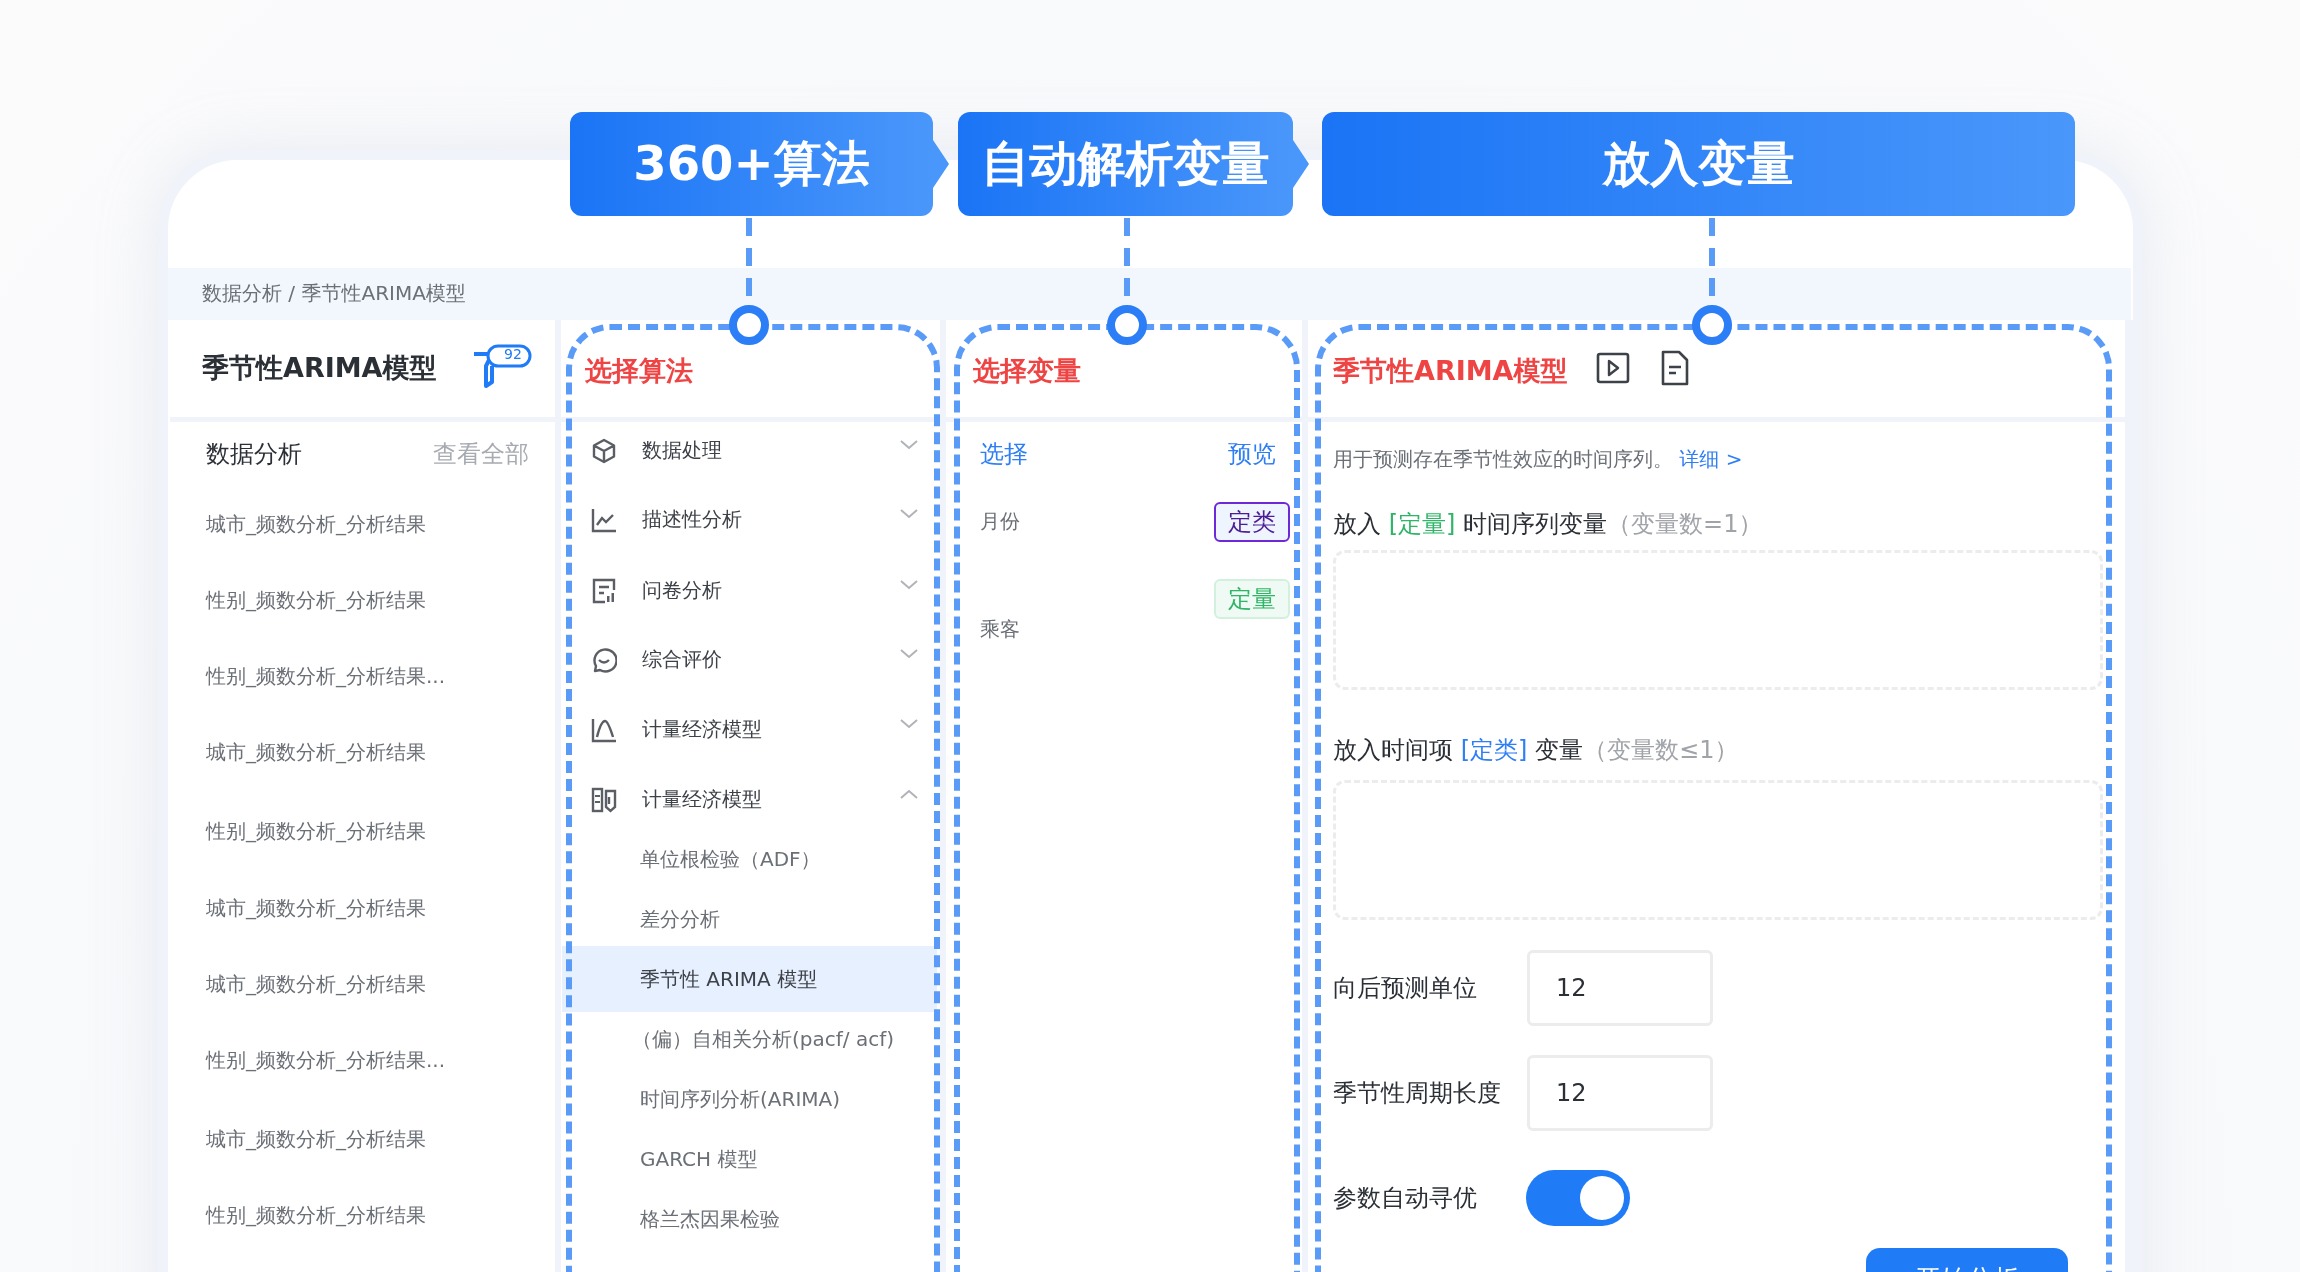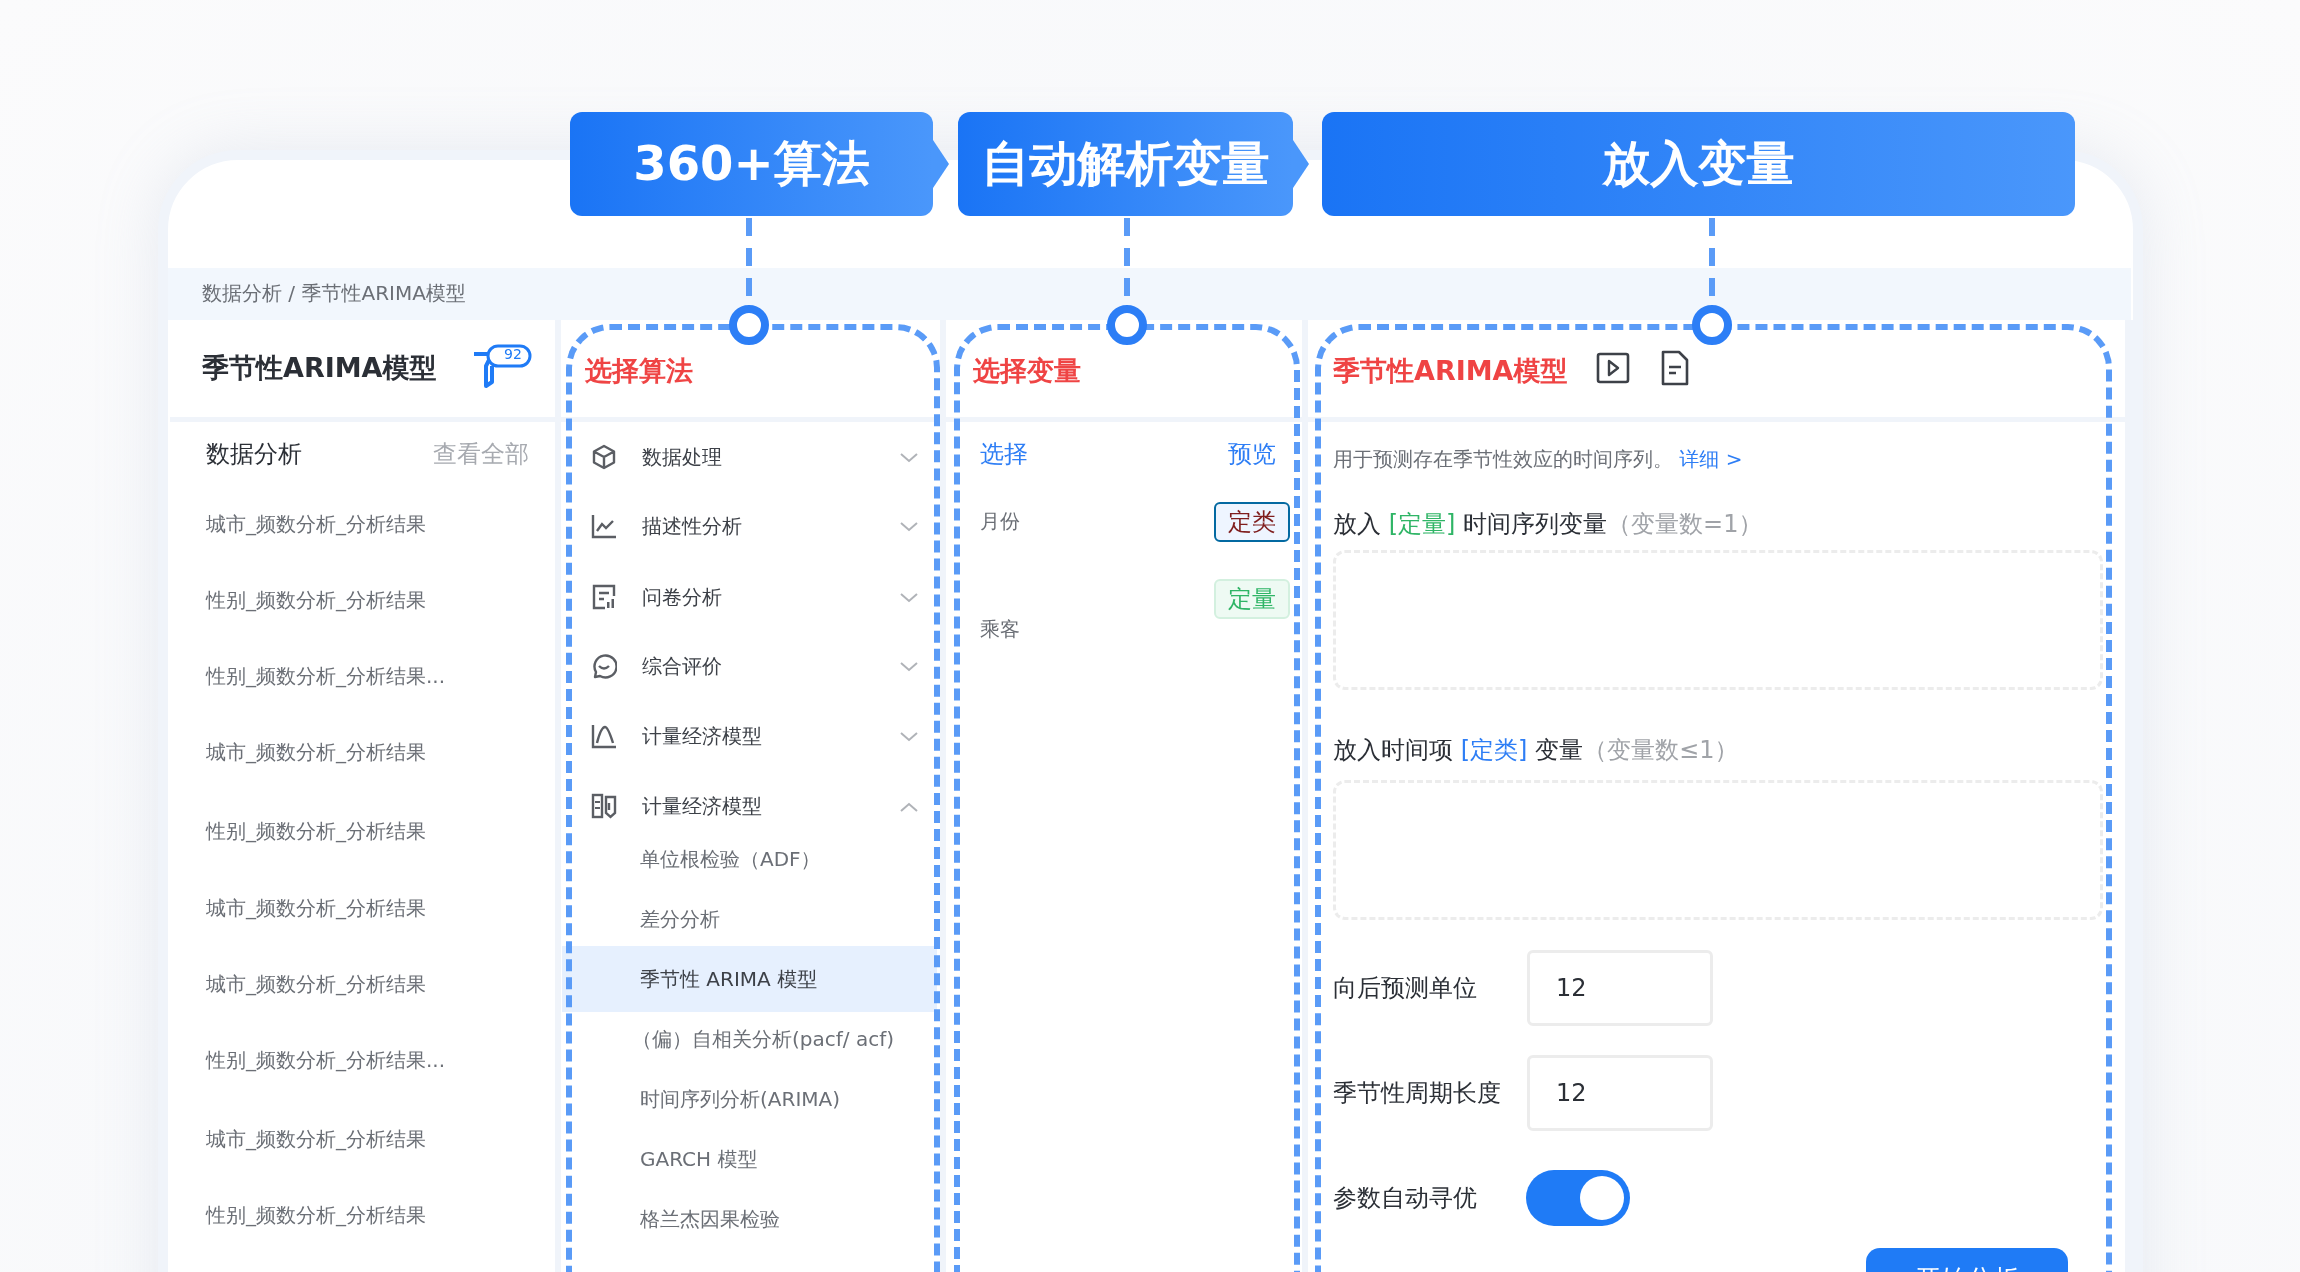--- a/index.html
+++ b/index.html
@@ -9,29 +9,29 @@
 .crumb-bar{position:absolute;left:168px;top:268px;width:1963px;height:52px;background:#f2f7fd}
 .crumb{position:absolute;left:202px;top:280px;font-size:20px;color:#6b6f76}
 .abs{position:absolute}
 .sep{position:absolute;background:#f0f4fa}
 .left-title{position:absolute;left:202px;top:350px;font-size:27px;font-weight:bold;color:#2b2f36}
 .filter-icon{position:absolute;left:470px;top:344px;width:64px;height:46px}
 .res-head{position:absolute;left:206px;top:438px;font-size:24px;color:#2b2f36}
 .viewall{position:absolute;left:433px;top:438px;font-size:24px;color:#a7aab0}
 .res-item{position:absolute;left:206px;font-size:20px;color:#6b6f76;white-space:nowrap}
 .sec-title{position:absolute;font-size:27px;font-weight:bold;color:#ef4444}
-.algo-row{position:absolute;left:590px;width:330px;height:40px;display:flex;align-items:center}
+.algo-row{position:absolute;left:590px;width:330px;height:40px;display:flex;}
 .algo-row .ic{width:28px;height:28px;margin-right:24px;display:flex;align-items:center;justify-content:center}
 .algo-row .lbl{font-size:20px;color:#3d4148;flex:1}
 .algo-row .chev{width:22px;height:14px}
 .sub-item{position:absolute;left:640px;font-size:20px;color:#6b6f76;white-space:nowrap}
 .sub-active{position:absolute;left:562px;top:946px;width:375px;height:66px;background:#e6f0fe}
 .blue{color:#2e7ef5}
 .tag{position:absolute;left:1214px;width:76px;height:40px;border-radius:6px;font-size:24px;display:flex;align-items:center;justify-content:center}
-.tag-cat{background:#eef5ff;border:2px solid #0369a1;color:#7f1d1d}
+.tag-cat{background:#eef5ff;border:2px solid #6d28d9;color:#4c1d95}
 .tag-qty{background:#eefaf3;border:2px solid #d3f0df;color:#2fb566}
 .var-name{position:absolute;left:980px;font-size:20px;color:#6b6f76}
 .cfg-label{position:absolute;left:1333px;font-size:24px;color:#2b2f36;white-space:nowrap}
 .muted{color:#a0a3a8}
 .green{color:#2fb566}
 .dropzone{position:absolute;left:1333px;width:770px;height:140px;border:3px dashed #ececec;border-radius:12px}
 .num-input{position:absolute;left:1527px;width:186px;height:76px;border:3px solid #ececec;border-radius:6px;font-size:24px;color:#2b2f36;padding-left:26px;display:flex;align-items:center}
 .toggle{position:absolute;left:1526px;top:1170px;width:104px;height:56px;background:#1f7bf6;border-radius:28px}
 .toggle .knob{position:absolute;right:6px;top:6px;width:44px;height:44px;background:#fff;border-radius:50%}
 .run-btn{position:absolute;left:1866px;top:1248px;width:202px;height:60px;background:#1f7bf6;border-radius:14px;color:#fff;font-size:26px;text-align:center;padding-top:14px;overflow:hidden}

